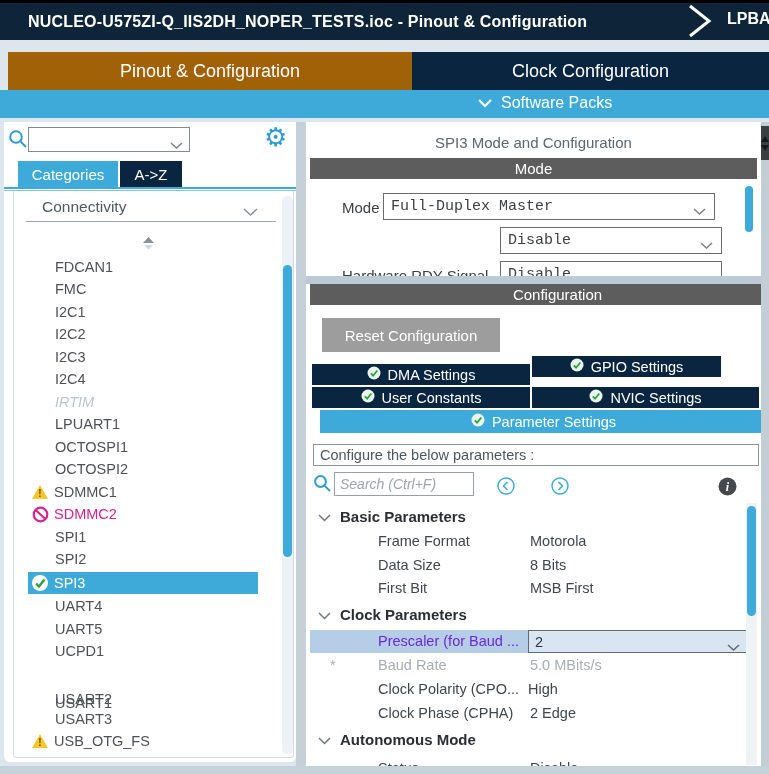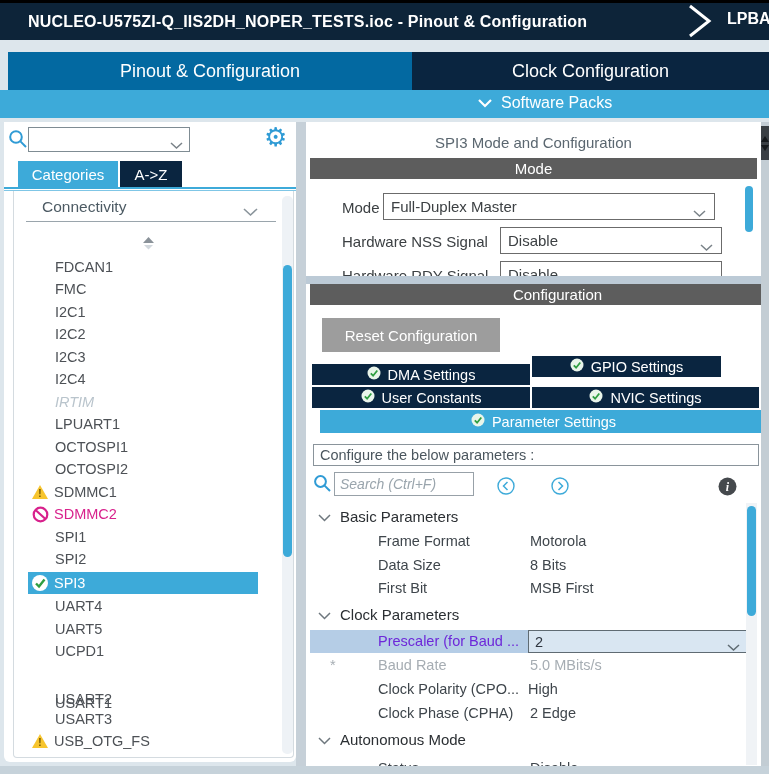--- a/index.html
+++ b/index.html
@@ -5,21 +5,21 @@
   html,body{margin:0;padding:0;}
   body{font-family:"Liberation Sans",sans-serif;background:#cdd6dd;}
   #frame{position:relative;width:769px;height:774px;overflow:hidden;background:#dde6ec;}
   .abs{position:absolute;}
   
   .titlebar{left:0;top:0;width:769px;height:40px;background:#0d2439;border-top:3px solid #000;box-sizing:border-box;display:flex;align-items:center;}
   .titlebar .ttl{color:#fff;font-size:16px;font-weight:bold;margin-left:28px;white-space:nowrap;letter-spacing:.2px;}
   .title-chev{left:686px;top:4px;}
   .next-crumb{left:727px;top:10px;color:#fff;font-size:16px;font-weight:bold;}
   
-  .tab-pinout{left:8px;top:52px;width:404px;height:38px;background:#0369a1;color:#fff;font-size:18px;display:flex;align-items:center;justify-content:center;}
+  .tab-pinout{left:8px;top:52px;width:404px;height:38px;background:#a16207;color:#fff;font-size:18px;display:flex;align-items:center;justify-content:center;}
   .tab-clock{left:412px;top:52px;width:357px;height:38px;background:#0a2540;color:#fff;font-size:18px;display:flex;align-items:center;justify-content:center;}
   .sw-strip{left:0;top:90px;width:769px;height:28px;background:#3daad9;}
   .sw-label{left:477px;top:94px;display:flex;align-items:center;gap:8px;color:#fff;font-size:16px;}
   
   .sidebar{left:4px;top:122px;width:292px;height:640px;background:#fff;border-radius:0 0 6px 6px;}
   .sb-search-box{left:28px;top:127px;width:162px;height:25px;border:1px solid #7f8c93;background:#fff;box-sizing:border-box;}
   .sb-search-box .chev{position:absolute;right:6px;top:8px;}
   .sb-gear{left:264px;top:124px;font-size:26px;color:#2f9bd5;line-height:1;}
   .sb-tab-cat{left:18px;top:161px;width:100px;height:26px;background:#3daad9;color:#fff;font-size:15px;display:flex;align-items:center;justify-content:center;}
   .sb-tab-az{left:120px;top:161px;width:62px;height:26px;background:#0a2540;color:#fff;font-size:15px;display:flex;align-items:center;justify-content:center;}
@@ -38,32 +38,32 @@
   .psel .ic{width:20px;display:flex;justify-content:center;margin:0 4px 0 2px;}
   .sb-scroll-track{left:282px;top:196px;width:11px;height:558px;background:#eef2f6;border-radius:5px;}
   .sb-scroll-thumb{left:283px;top:265px;width:9px;height:292px;background:#3daad9;border-radius:5px;}
   .sb-upscroller{left:141px;top:236px;}
   
   .rcard{left:306px;top:122px;width:455px;height:648px;background:#fff;}
   .r-title{left:306px;top:134px;width:455px;text-align:center;font-size:15px;color:#5b6770;}
   .graybar{background:#5d5d5d;color:#fff;font-size:15px;display:flex;align-items:center;justify-content:center;height:21px;}
   .bar-mode{left:310px;top:158px;width:447px;}
   .mode-label{font-size:15px;color:#3c4043;white-space:nowrap;}
-  .selbox{border:1px solid #6b6b6b;background:#fff;height:27px;box-sizing:border-box;display:flex;align-items:center;font-size:15px;color:#3c4043;padding-left:7px;position:absolute;}
+  .selbox{border:1px solid #6b6b6b;background:#fff;height:27px;box-sizing:border-box;display:flex;align-items:center;font-size:15px;color:#3c4043;padding-left:7px;position:absolute;font-family:Liberation Mono, monospace;}
   .selbox .chev{position:absolute;right:8px;top:10px;}
   .mode-scroll{left:745px;top:186px;width:8px;height:46px;background:#3daad9;border-radius:4px;}
   .divider{left:306px;top:276px;width:455px;height:8px;background:#bccad6;}
   .bar-config{left:310px;top:284px;width:495px;}
   .reset-btn{left:322px;top:318px;width:178px;height:34px;background:#9d9d9d;color:#fff;font-size:15px;display:flex;align-items:center;justify-content:center;}
   .cfgtab{background:#0a2540;color:#fff;font-size:14.5px;display:flex;align-items:center;justify-content:center;gap:7px;height:21px;}
   .cfgtab.active{background:#3daad9;height:23px;}
   .hintbox{left:313px;top:444px;width:446px;height:22px;border:1px solid #8a949b;box-sizing:border-box;display:flex;align-items:center;padding-left:6px;font-size:14.5px;color:#4b565e;background:#fff;}
   .param-search{left:334px;top:472px;width:140px;height:24px;border:1px solid #98a1a8;box-sizing:border-box;font-style:italic;font-size:14px;color:#9aa5ad;padding:0 5px;background:#fff;font-family:"Liberation Sans",sans-serif;}
   .param-search::placeholder{color:#9aa5ad;font-style:italic;}
-  .tree-group{display:flex;align-items:center;gap:9px;font-size:15px;color:#2b2f33;font-weight:400;}
+  .tree-group{display:flex;align-items:center;gap:9px;font-size:15px;color:#2b2f33;font-weight:700;}
   .tree-row{display:flex;font-size:14.5px;color:#3f464c;}
   .tree-row .lbl{position:absolute;left:378px;white-space:nowrap;}
   .tree-row .val{position:absolute;left:530px;white-space:nowrap;}
   .tree-row.dim{color:#a6adb3;}
   .hl-row{left:310px;top:630px;width:447px;height:23px;background:#b5cde6;}
   .hl-label{left:378px;top:633px;font-size:14.5px;color:#6d28d9;white-space:nowrap;}
   .hl-combo{left:528px;top:630px;width:220px;height:23px;background:#d9e6f2;border:1px solid #5f6b73;box-sizing:border-box;display:flex;align-items:center;padding-left:6px;font-size:14.5px;color:#2f3640;}
   .hl-combo .chev{position:absolute;right:7px;top:8px;}
   .par-scroll-track{left:746px;top:503px;width:11px;height:262px;background:#f0f3f6;}
   .par-scroll-thumb{left:747px;top:506px;width:9px;height:110px;background:#3daad9;border-radius:5px;}
@@ -233,21 +233,20 @@
 
   <div class="abs graybar bar-mode">Mode</div>
 
   <span class="abs mode-label" style="left:342px;top:199px;">Mode</span>
   <div class="abs selbox" style="left:383px;top:193px;width:332px;">
     <span>Full-Duplex Master</span>
     <span class="chev"><svg width="13" height="8">
           <polyline points="1,1 6.5,6 12,1" fill="none" stroke="#7a8288" stroke-width="1.5"></polyline>
         </svg></span>
   </div>
-  <span class="abs mode-label" style="left:342px;top:233px;">Hardware NSS Signal</span>
   <div class="abs selbox" style="left:500px;top:227px;width:222px;">
     <span>Disable</span>
     <span class="chev"><svg width="13" height="8">
           <polyline points="1,1 6.5,6 12,1" fill="none" stroke="#7a8288" stroke-width="1.5"></polyline>
         </svg></span>
   </div>
   <div class="abs clipwrap" style="left:306px;top:259px;width:450px;height:17px;">
     <span class="mode-label" style="position:absolute;left:36px;top:8px;">Hardware RDY Signal</span>
     <div class="selbox" style="left:194px;top:2px;width:222px;">
       <span>Disable</span>

